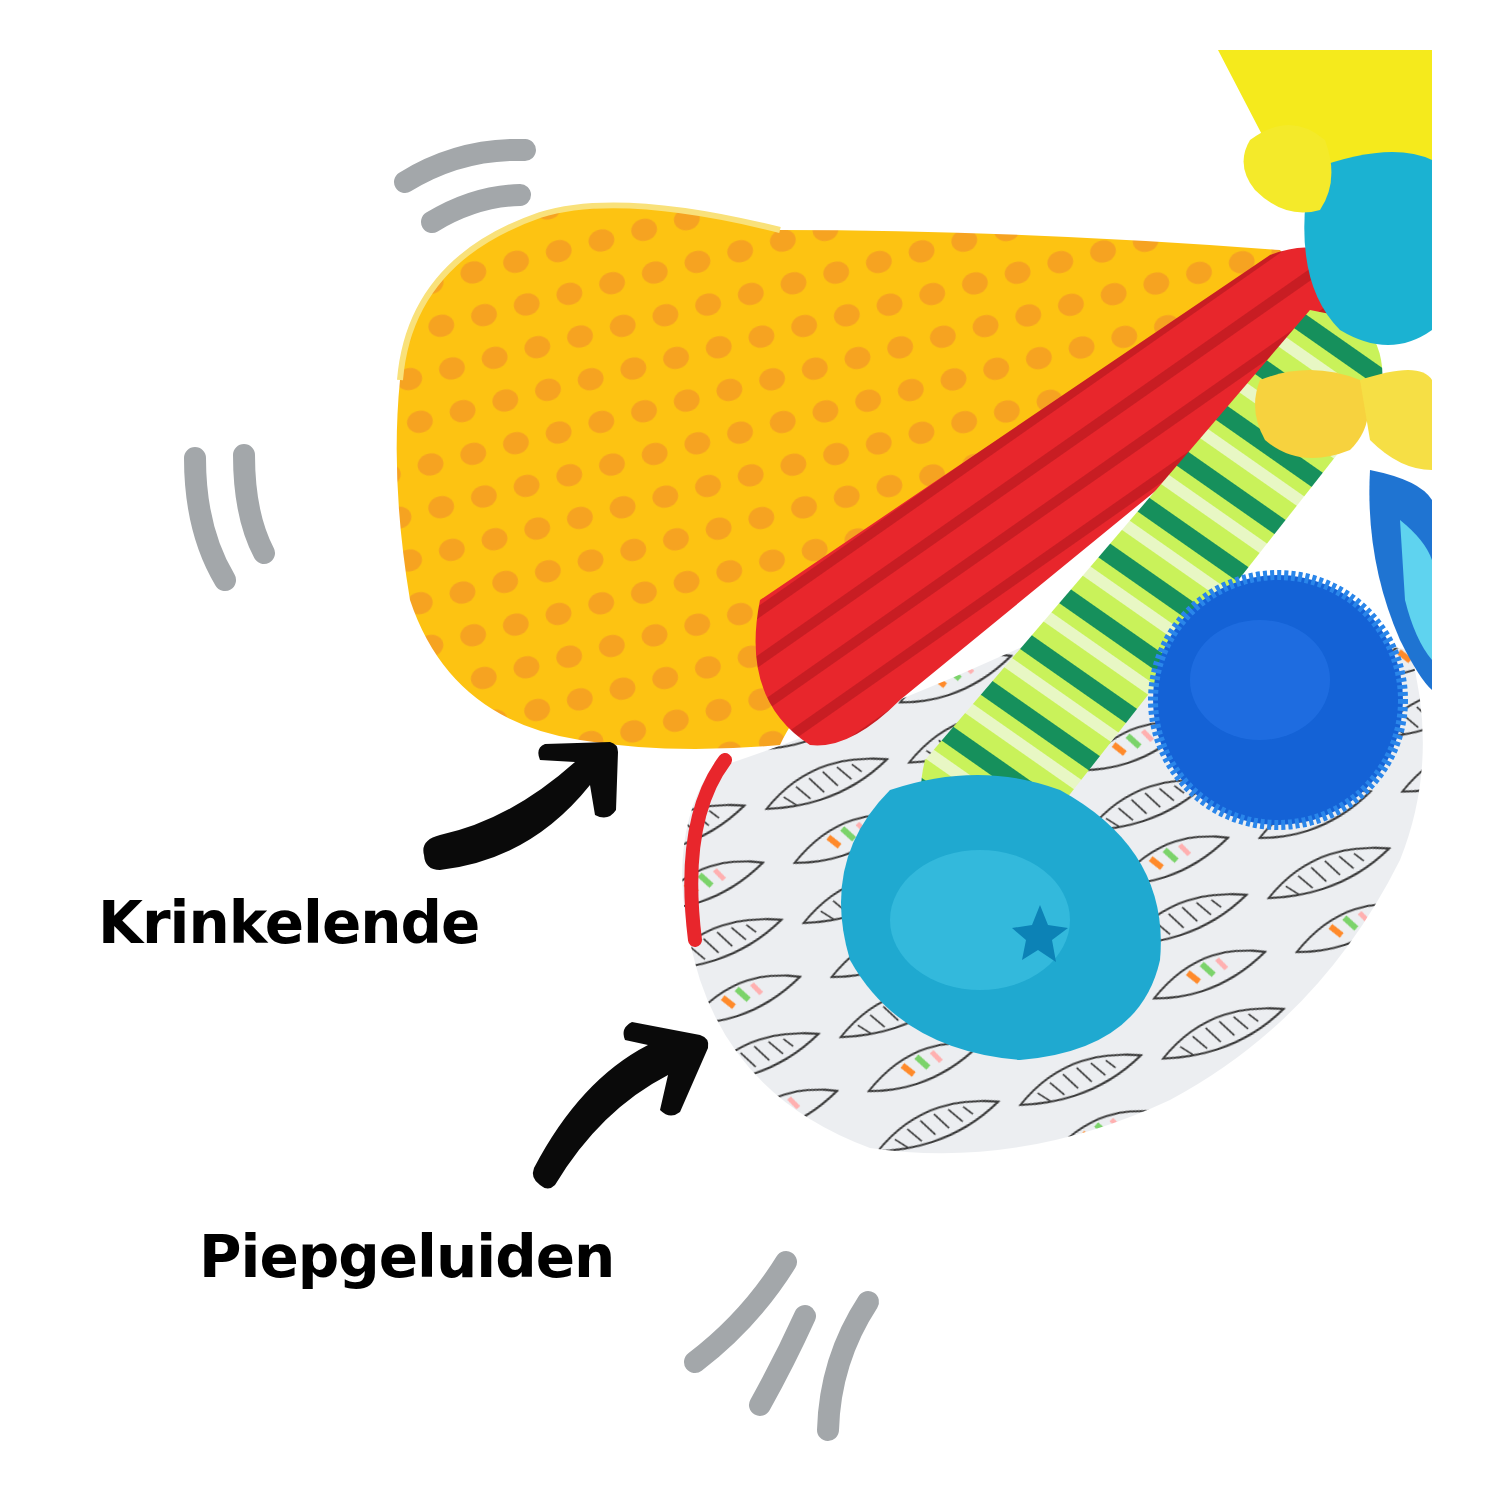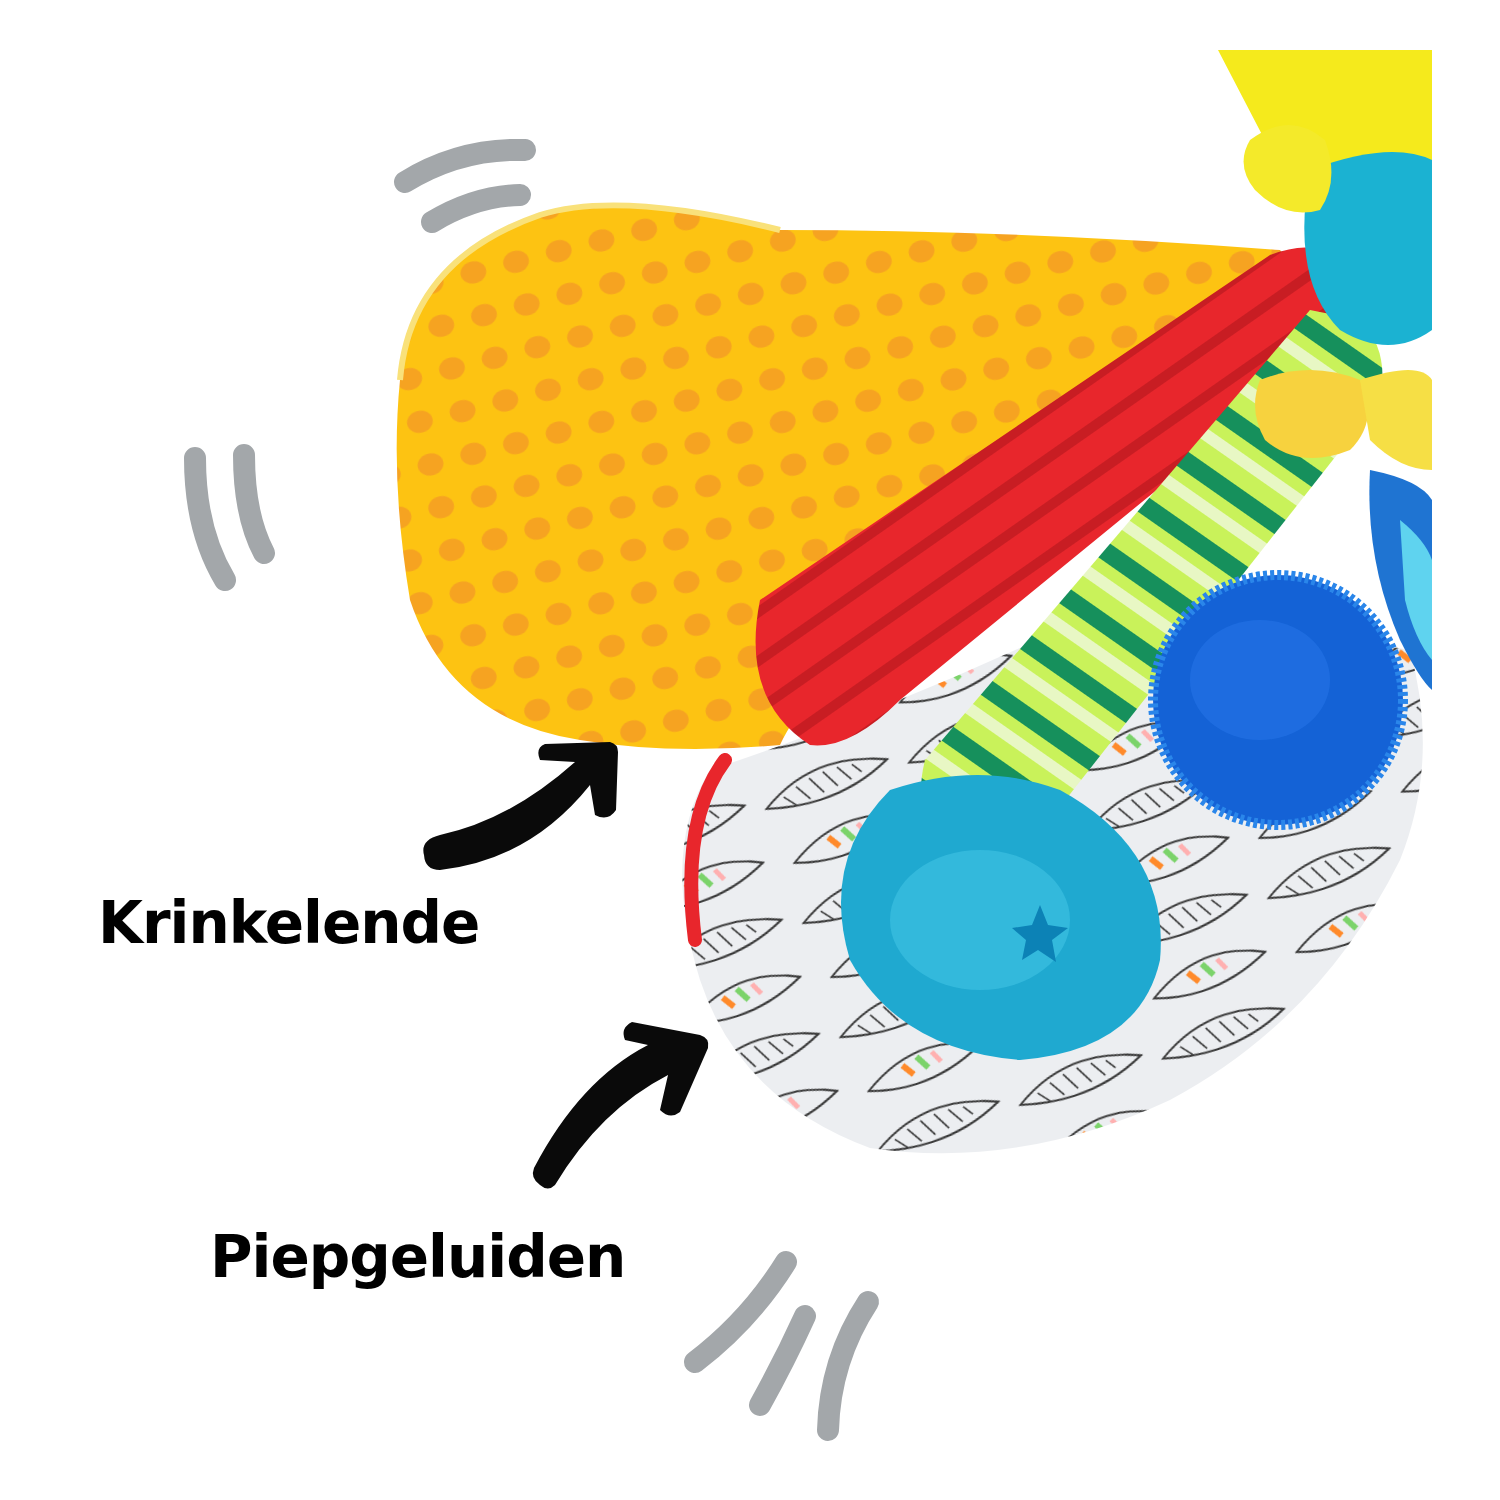--- a/index.html
+++ b/index.html
@@ -10,21 +10,21 @@
     position: absolute;
     font-family: "DejaVu Sans", sans-serif;
     font-weight: bold;
     color: #000;
     font-size: 58px;
     line-height: 70px;
     letter-spacing: -1px;
     text-align: center;
   }
   .label-wings { left: 78px; top: 888px; width: 380px; }
-  .label-squeak { left: 190px; top: 1222px; width: 410px; text-align: center; }
+  .label-squeak { left: 179px; top: 1222px; width: 410px; text-align: center; }
 </style>
 </head>
 <body>
 
 <div class="stage">
 
   <svg class="art" width="1500" height="1500" viewBox="0 0 1500 1500">
     <defs>
       <pattern id="dots" width="44" height="44" patternUnits="userSpaceOnUse" patternTransform="rotate(-14)">
         <rect width="44" height="44" fill="#fdc312"></rect>

